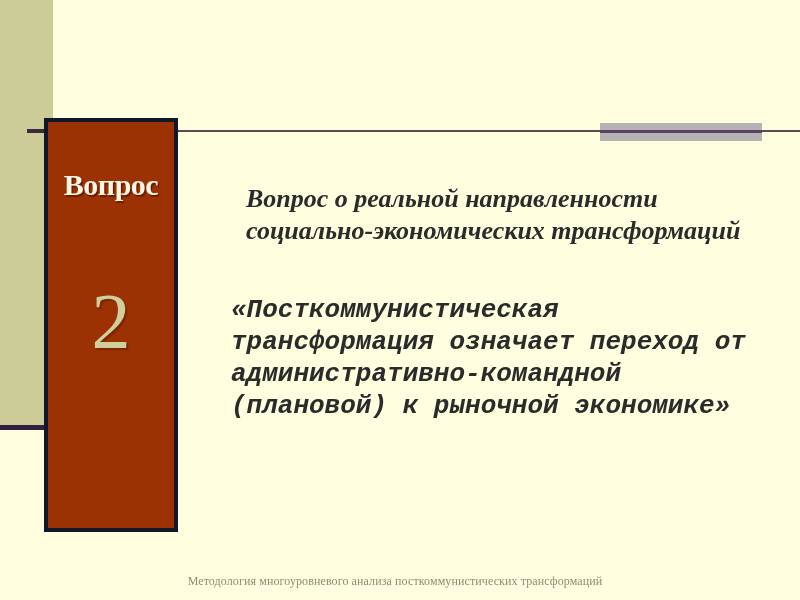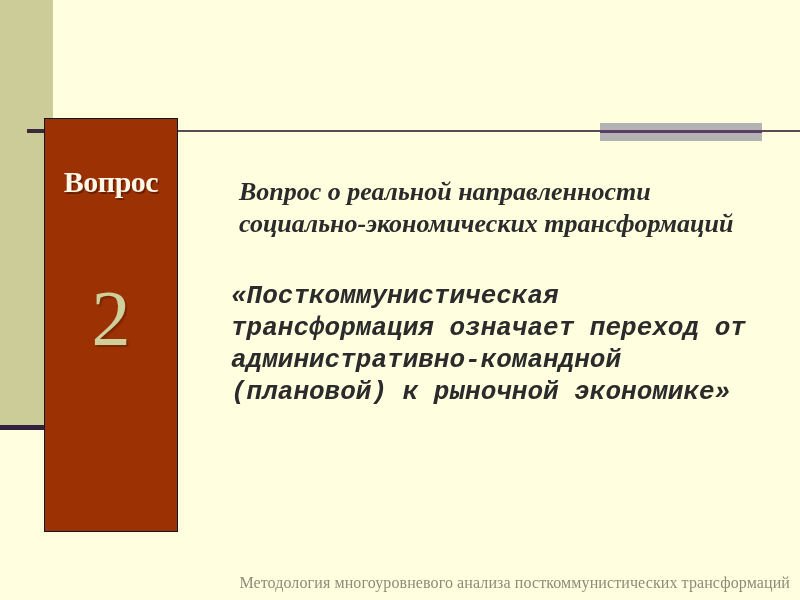--- a/index.html
+++ b/index.html
@@ -77,21 +77,21 @@
   }
 
   
   .question-panel {
     position: absolute;
     left: 44px;
     top: 118px;
     width: 134px;
     height: 414px;
     background: #9C3104;
-    border: 1px solid #0f172a;
+    border: 4px solid #0f172a;
     box-sizing: border-box;
     overflow: hidden;
   }
   .question-label {
     position: absolute;
     left: 0;
     top: 46px;
     width: 100%;
     text-align: center;
     color: #FFF8E7;
@@ -123,45 +123,45 @@
     top: 168px;
     width: 545px;
   }
   .content-heading {
     color: #2B2B2B;
     font-family: "Liberation Serif", serif;
     font-style: italic;
     font-weight: bold;
     font-size: 26px;
     line-height: 32px;
-    margin: 8px;
+    margin: 15px;
   }
   .content-spacer {
     height: 32px;
   }
   .content-quote {
     color: #2B2B2B;
     font-family: Liberation Mono, monospace;
     font-style: italic;
     font-weight: bold;
     font-size: 26px;
     line-height: 32px;
     margin: 0;
   }
 
   
   .footer {
     position: absolute;
     left: 0;
     top: 574px;
     width: 790px;
-    text-align: right;
+    text-align: center;
     color: #8C8C78;
     font-family: "Liberation Serif", serif;
-    font-size: 16px;
+    font-size: 12px;
     letter-spacing: 0.1px;
     white-space: nowrap;
   }
 </style>
 </head>
 <body>
 
 <div class="slide">
 
   <div class="sage-band"></div>

